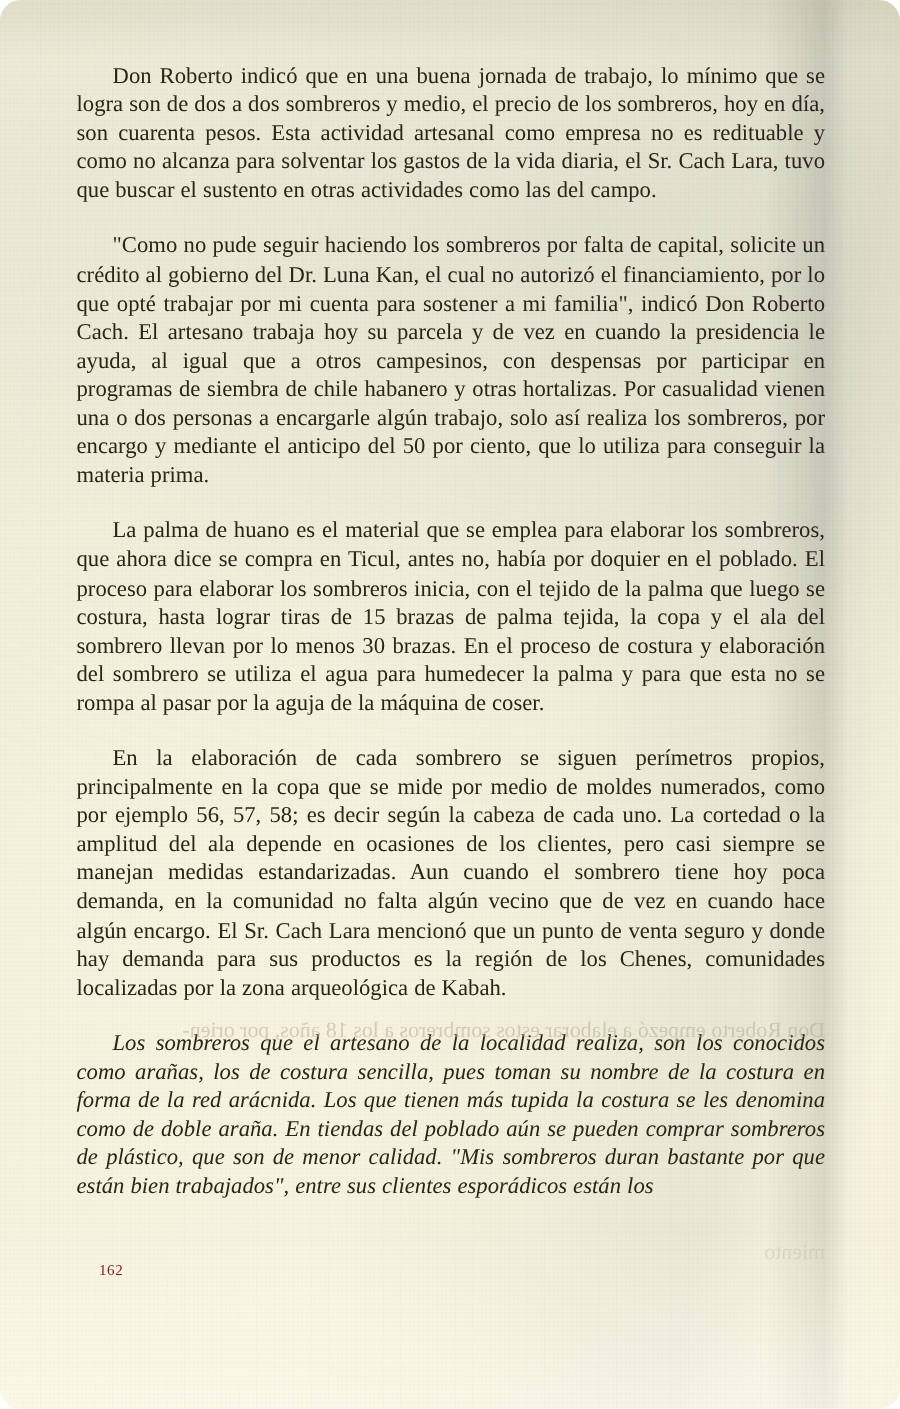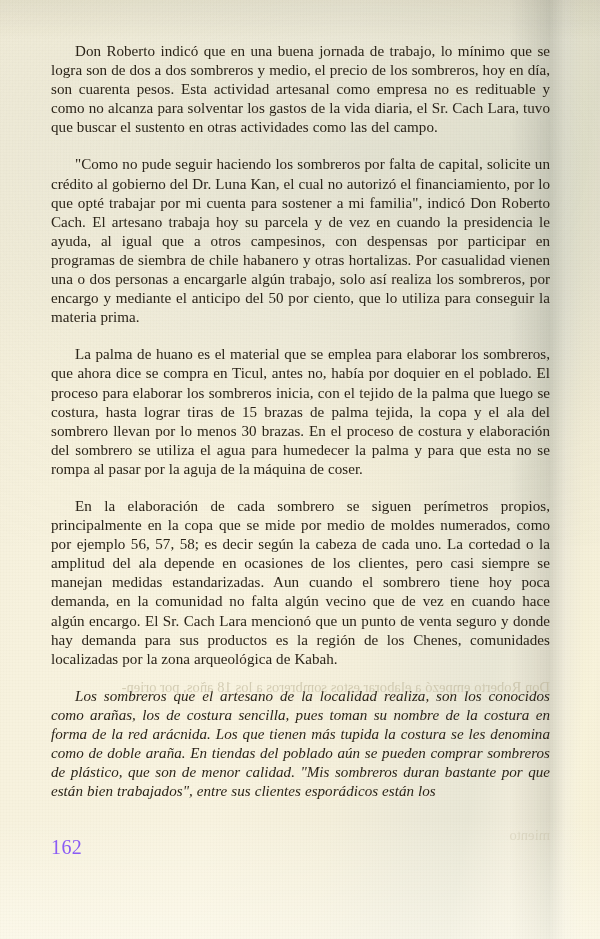--- a/index.html
+++ b/index.html
@@ -8,20 +8,21 @@
     background: #ffffff;
   }
 
   #page {
     position: relative;
     width: 600px;
     height: 939px;
     overflow: hidden;
     background-color: #f6f1dd;
     font-family: "Liberation Serif", "DejaVu Serif", serif;
+    border-radius: 14px;
   }
 
   
   .paper-base {
     position: absolute;
     inset: 0;
     background:
       linear-gradient(100deg,
         #f3eedb 0%,
         #f7f2de 18%,
@@ -144,25 +145,25 @@
     pointer-events: none;
     filter: blur(0.35px);
   }
 
   .ghost-a { top: 678px; }
   .ghost-b { top: 826px; opacity: 0.30; }
 
   
   .folio {
     position: absolute;
-    left: 51px;
+    left: 66px;
     top: 838px;
-    font-size: 20px;
+    font-size: 10px;
     line-height: 19px;
-    color: #8b5cf6;
+    color: #7f1d1d;
     letter-spacing: 0.4px;
   }
 </style>
 </head>
 <body>
 
 <div id="page">
 
   <div class="paper-base"></div>
   <div class="scan-cast"></div>

